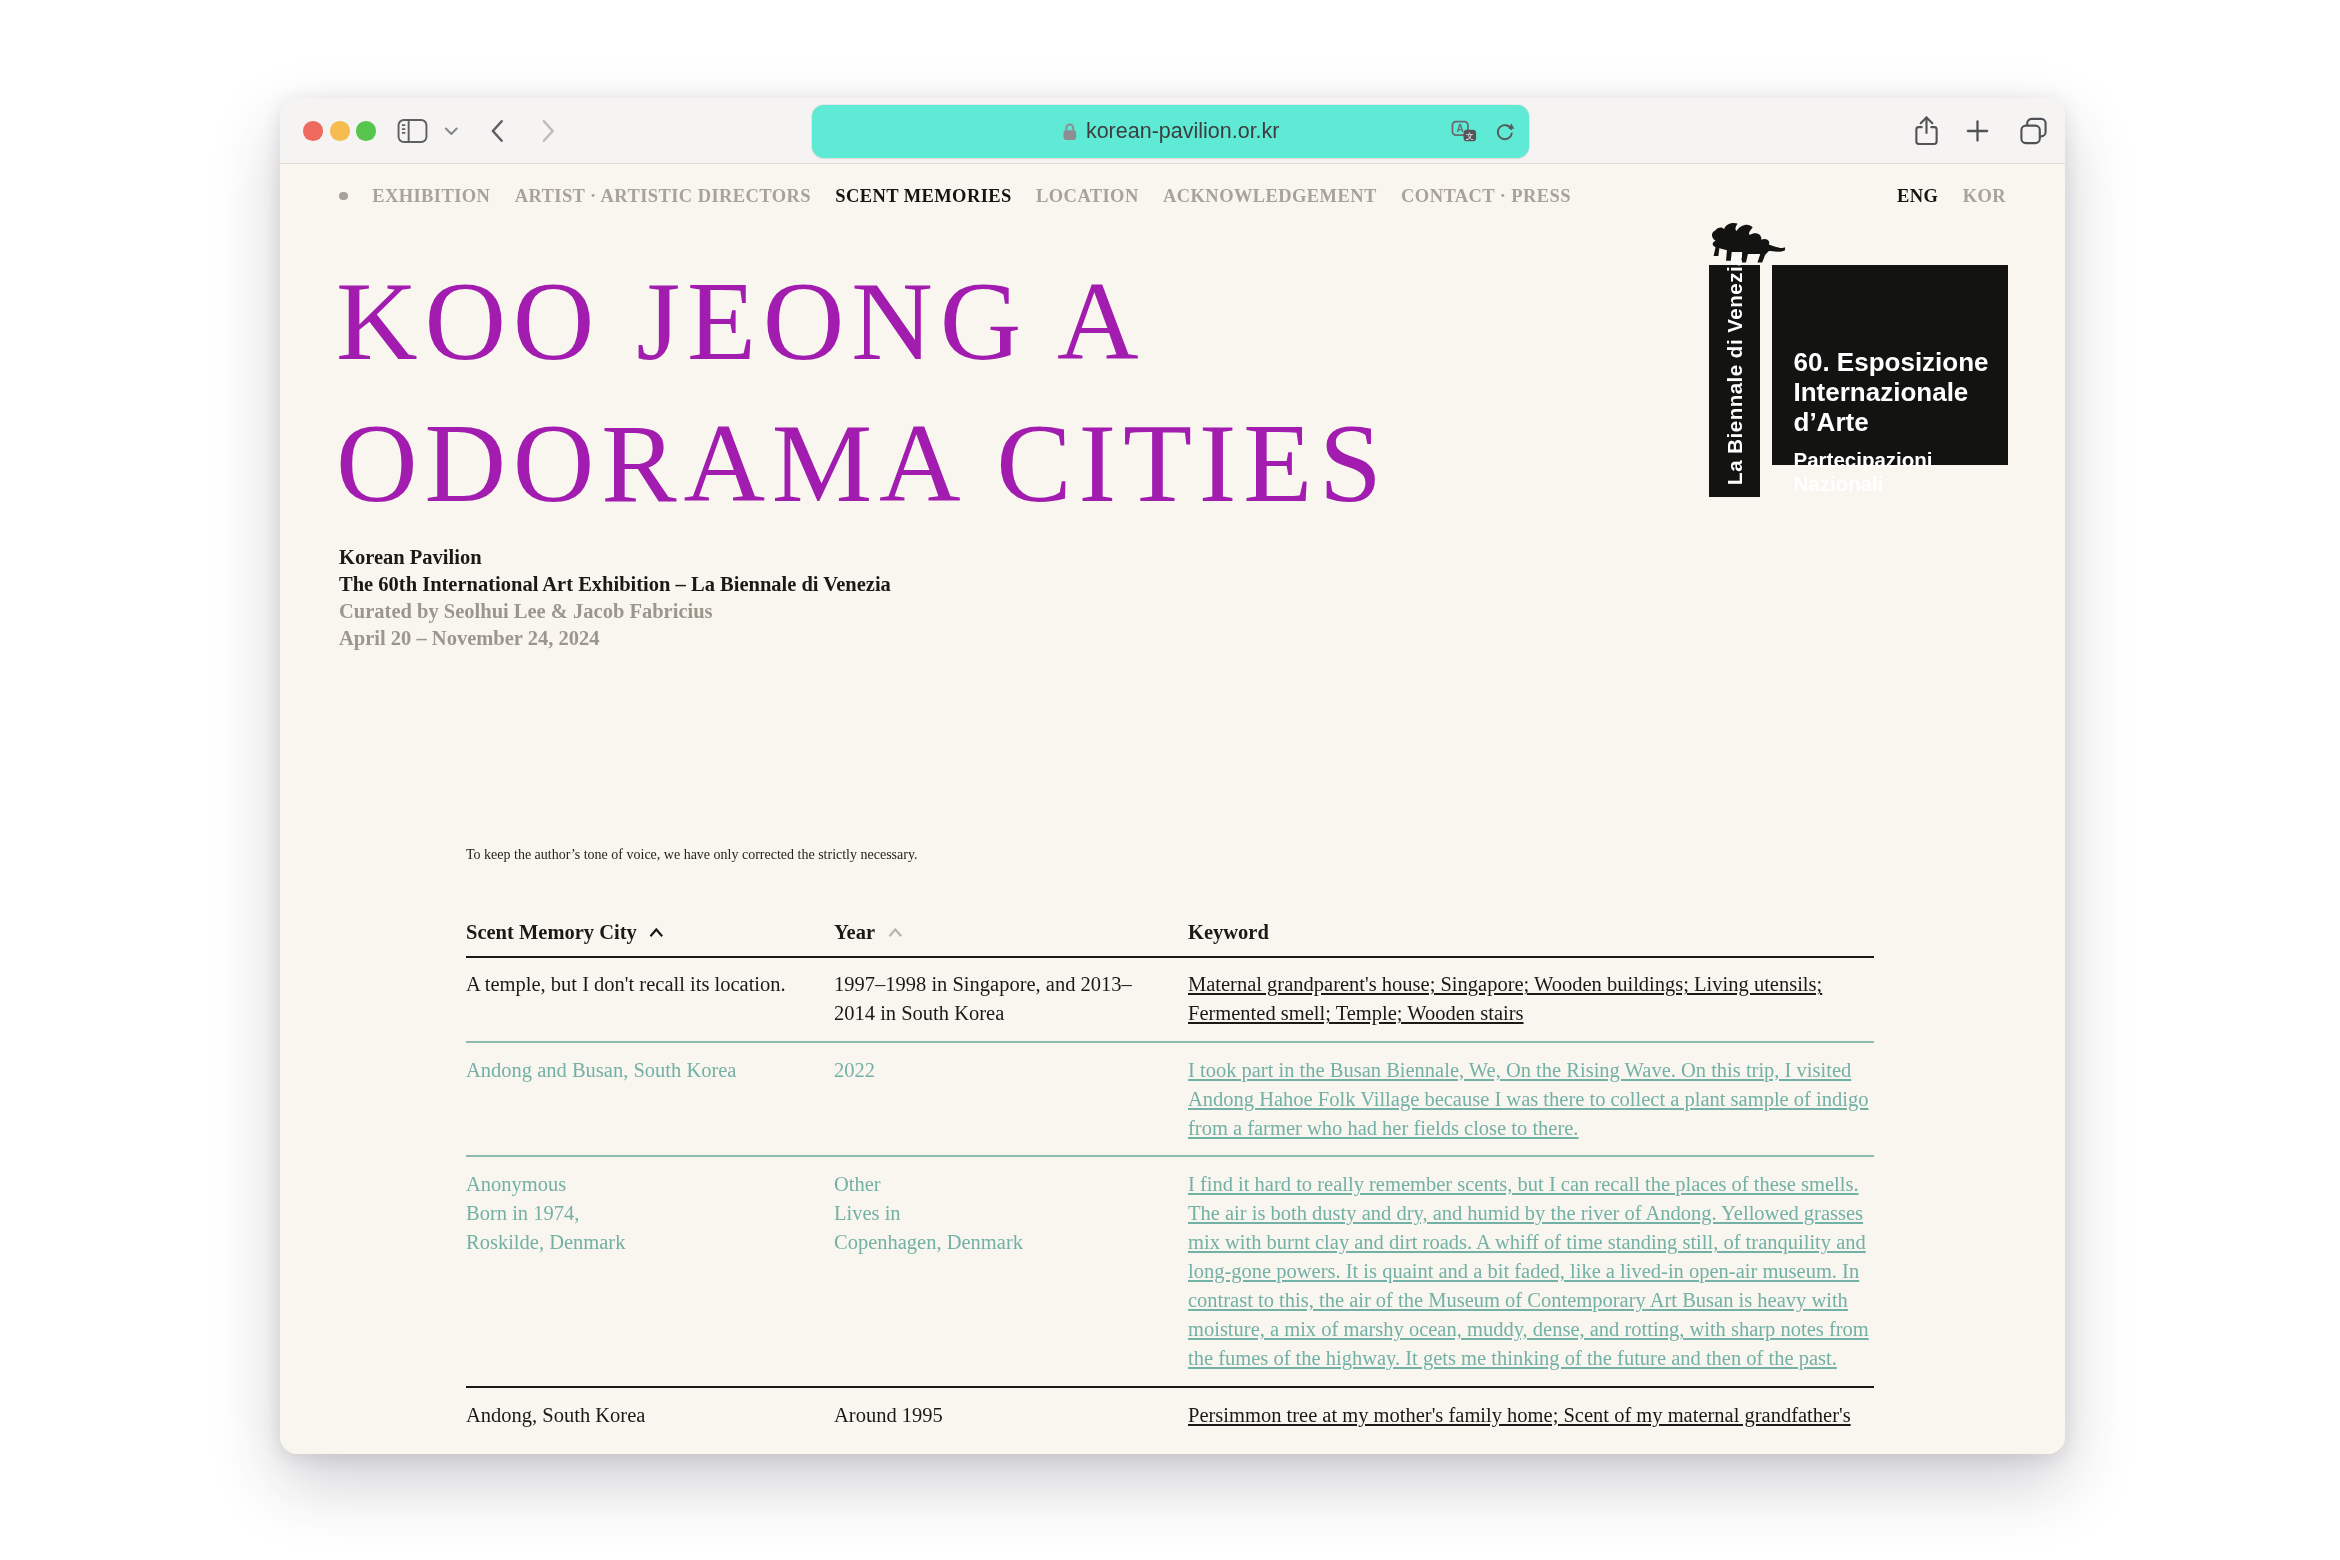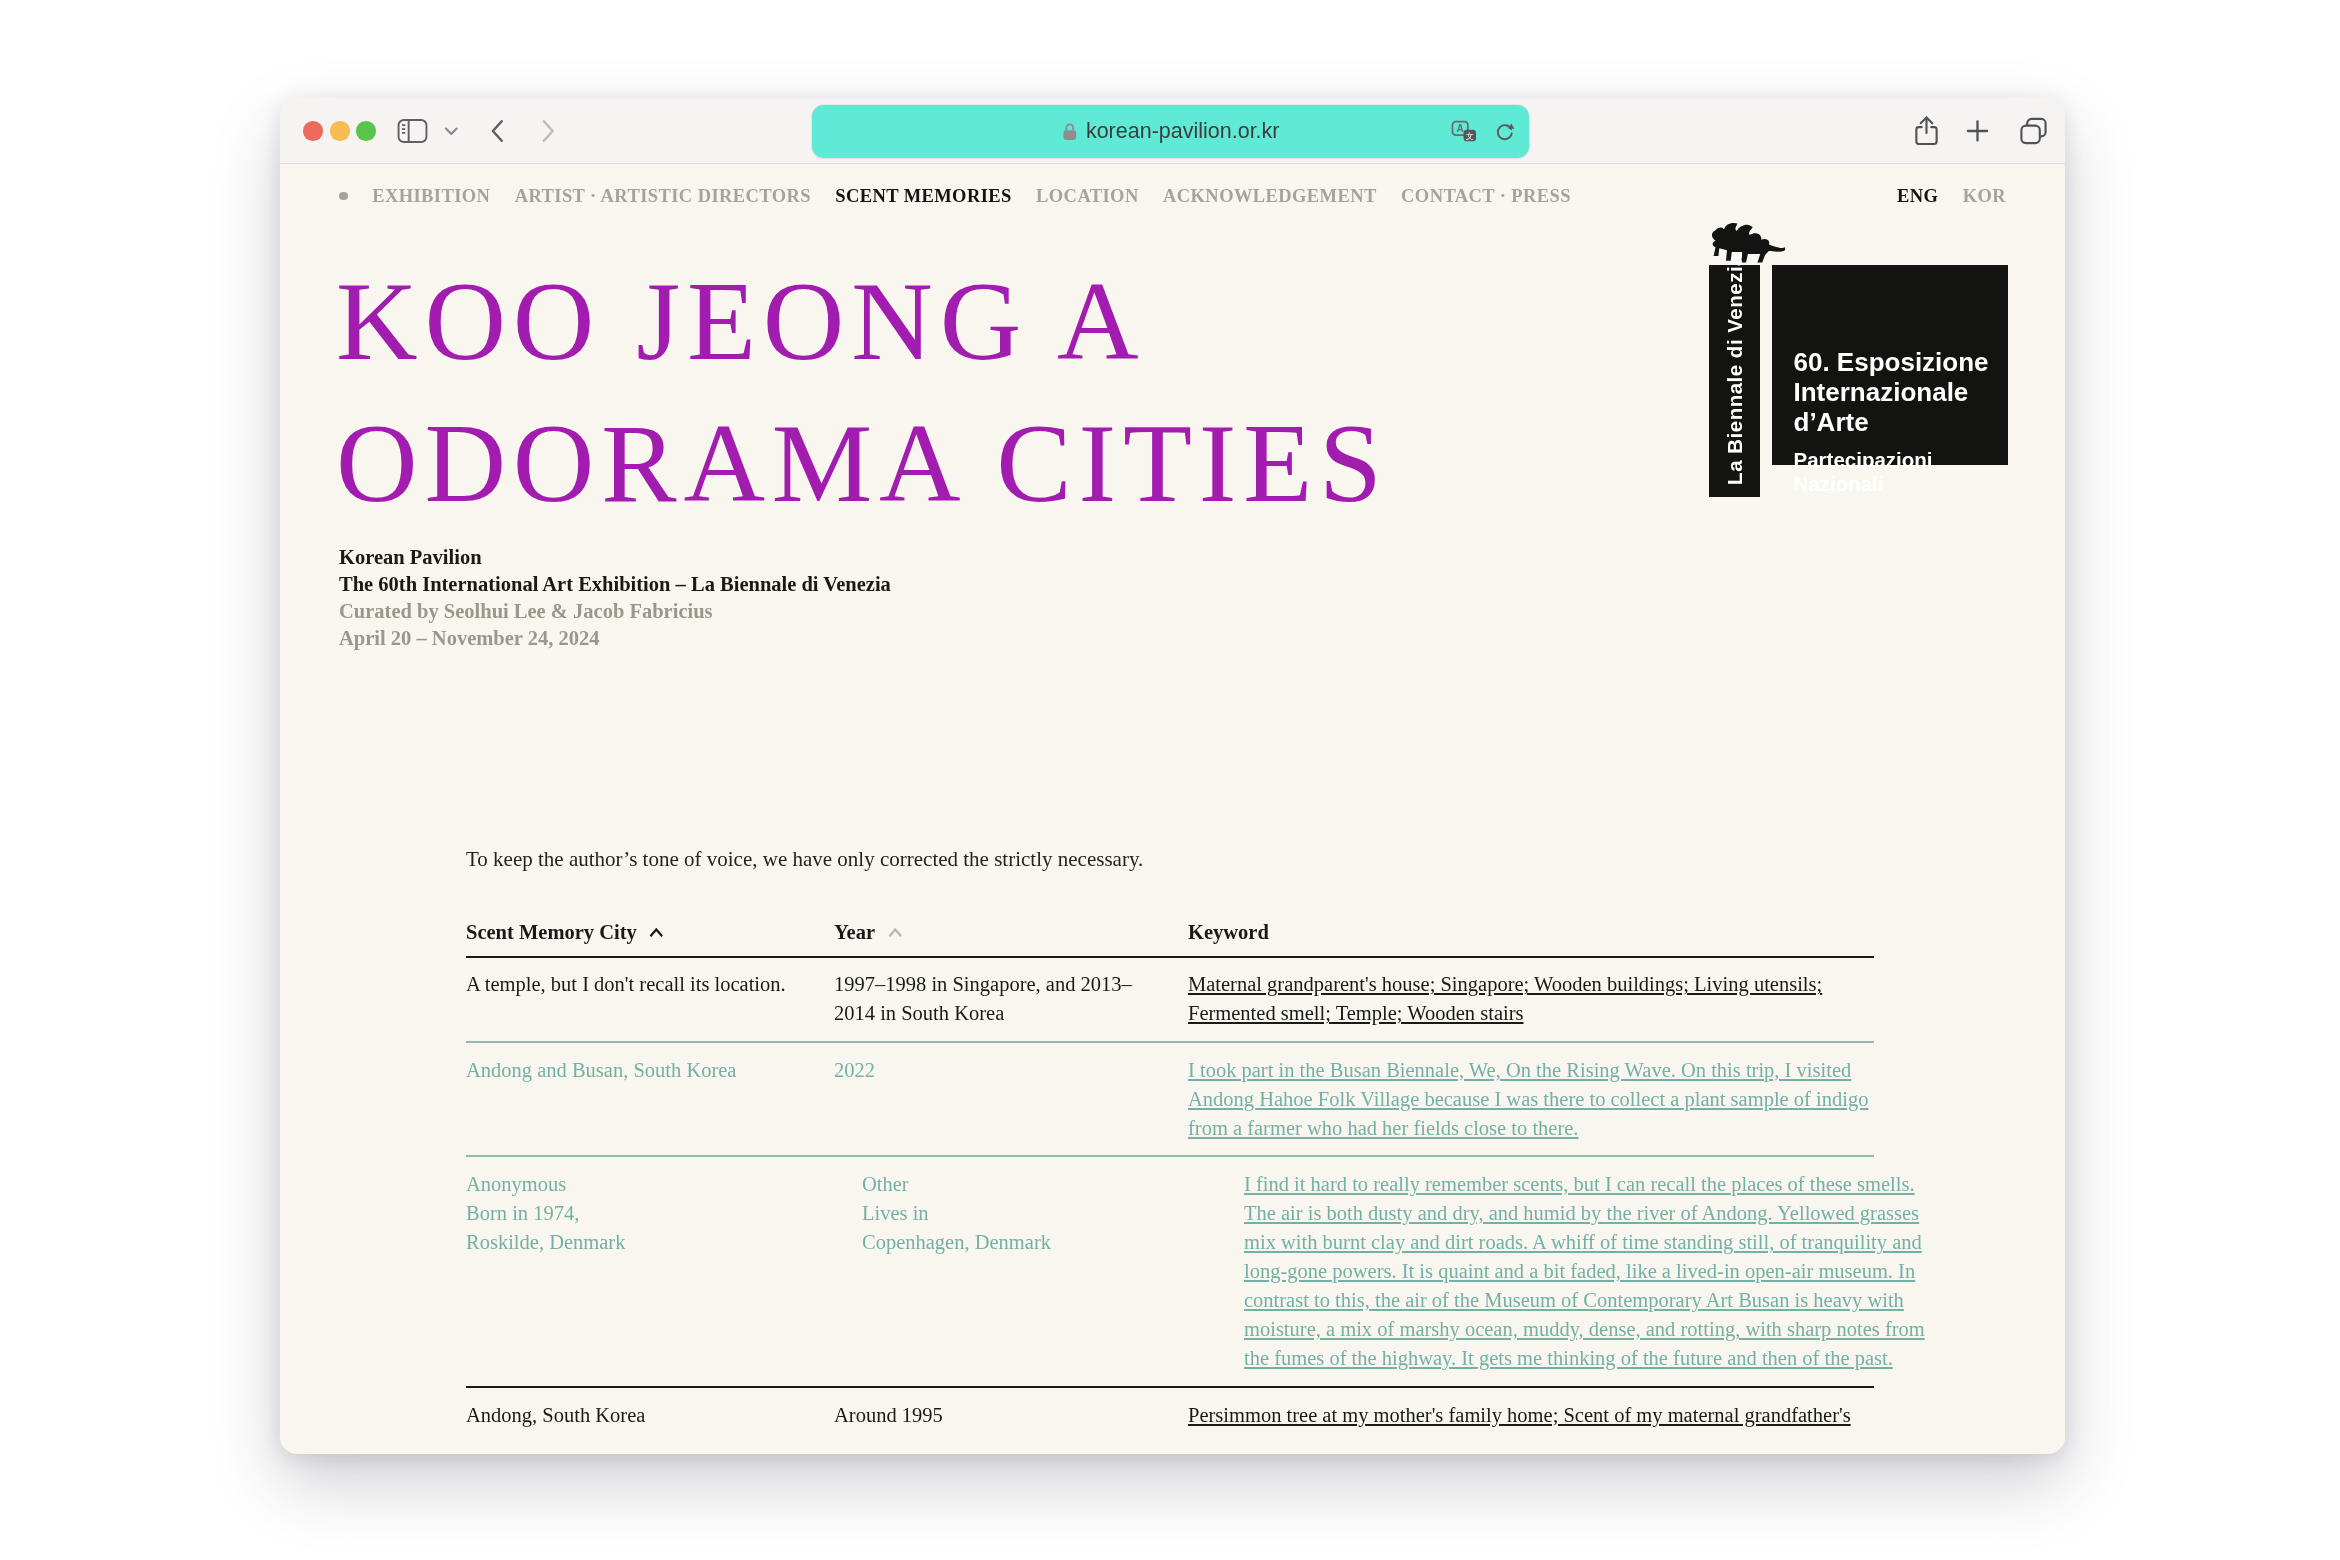--- a/index.html
+++ b/index.html
@@ -82,37 +82,37 @@
     color:#fff; font-family:"Liberation Sans", sans-serif; font-weight:bold;
     font-size:20.5px; letter-spacing:0.5px; white-space:nowrap;
   }
   .lsquare{
     position:absolute; left:1492px; top:101px; width:236px; height:200px; background:#131311;
     color:#fff; font-family:"Liberation Sans", sans-serif;
   }
   .lsquare .main{ position:absolute; left:21.5px; top:82px; font-size:26px; line-height:30px; font-weight:bold; white-space:pre-line; }
   .lsquare .sub{ position:absolute; left:21.5px; top:183px; font-size:20.5px; font-weight:bold; }
 
-  .intro{ position:absolute; left:186px; top:683px; font-size:21px; color:#26231e; }
+  .intro{ position:absolute; left:186px; top:683px; font-size:14px; color:#26231e; }
 
   
   .smtable{ position:absolute; left:186px; top:757px; width:1408px; font-size:20.5px; }
   .trow{ display:grid; grid-template-columns:368px 354px 687px; }
   .thead{ padding-bottom:11.7px; border-bottom:2.9px solid #1b1917; font-weight:bold; color:#1b1917; }
   .thead .hcell{ display:flex; align-items:center; gap:11.7px; }
   .sortsvg{ fill:none; stroke-width:2.2; }
   .sortsvg.on{ stroke:#1b1917; }
   .sortsvg.off{ stroke:#b9b5ac; }
   .tr{ padding:12.7px 0 12.7px 0; line-height:29px; }
   .tr .cell{ padding-right:33px; white-space:pre-line; }
   .tr .cell.kw{ padding-right:0;text-decoration:underline; }
   .tr.r-black{ color:#1b1917; }
   .tr.r-teal{ color:#73b0a6; }
   .tr.b-teal{ border-bottom:2px solid #8cbbb2; }
-  .tr.b-black{ border-bottom:2.9px solid #1b1917;gap:28px; }
+  .tr.b-black{ border-bottom:2.9px solid #1b1917; }
 </style>
 </head>
 <body>
 
 <div class="window">
 
   <div class="toolbar">
     <div class="light red"></div>
     <div class="light yellow"></div>
     <div class="light green"></div>

